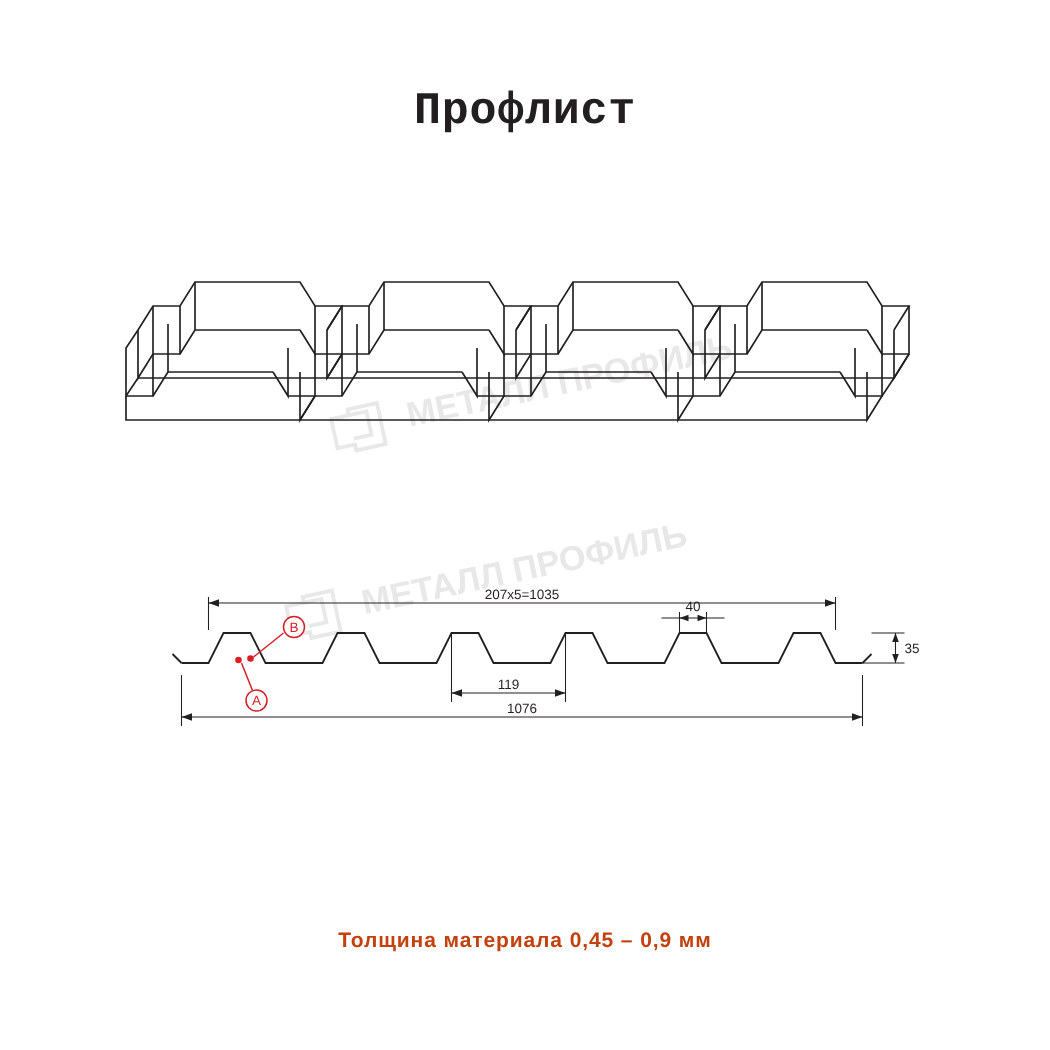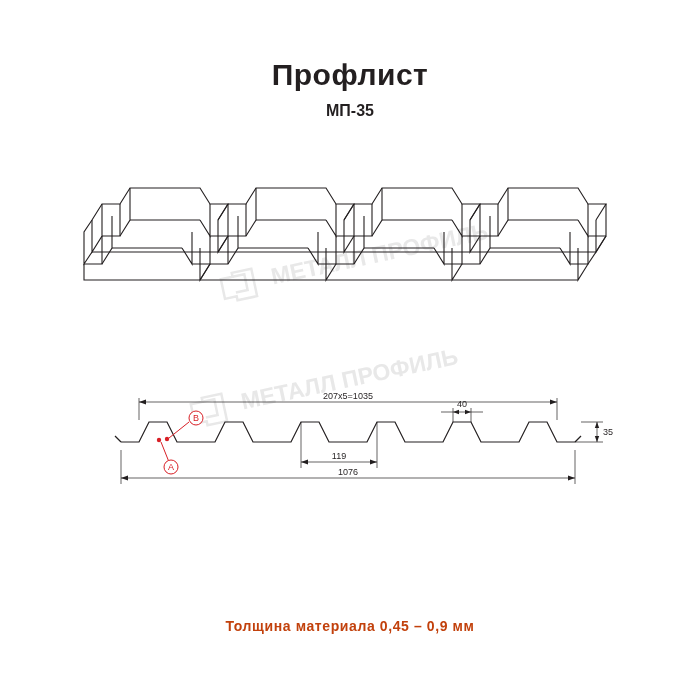--- a/index.html
+++ b/index.html
@@ -23,20 +23,21 @@
   .title {
     position: absolute;
     top: 58px;
     left: 0;
     width: 700px;
     text-align: center;
     font-size: 30px;
     font-weight: bold;
     letter-spacing: 0.5px;
     color: #231f20;
+    font-family: Liberation Mono, monospace;
   }
   .subtitle {
     position: absolute;
     top: 102px;
     left: 0;
     width: 700px;
     text-align: center;
     font-size: 16px;
     font-weight: bold;
     color: #231f20;
@@ -83,21 +84,20 @@
     font-size: 9px;
     fill: #d81f26;
   }
 </style>
 </head>
 <body>
 
 <div class="page">
 
   <div class="title">Профлист</div>
-  <div class="subtitle">МП-35</div>
 
   <div class="wm wm-1">
     <svg width="300" height="80" viewBox="0 0 300 80">
       <g transform="rotate(-12 150 40)">
         <g transform="translate(4,18)" fill="none" stroke="#e8e8e8" stroke-width="2.5">
           <path d="M2 26 L2 6 L14 6 L14 2 L34 2 L34 30 L14 30 L14 26 Z"></path>
           <path d="M14 6 L26 6 L26 22 L14 22"></path>
         </g>
         <text x="56" y="40" font-family="Liberation Sans, sans-serif" font-size="23" font-weight="bold" fill="#e8e8e8">МЕТАЛЛ ПРОФИЛЬ</text>
       </g>

